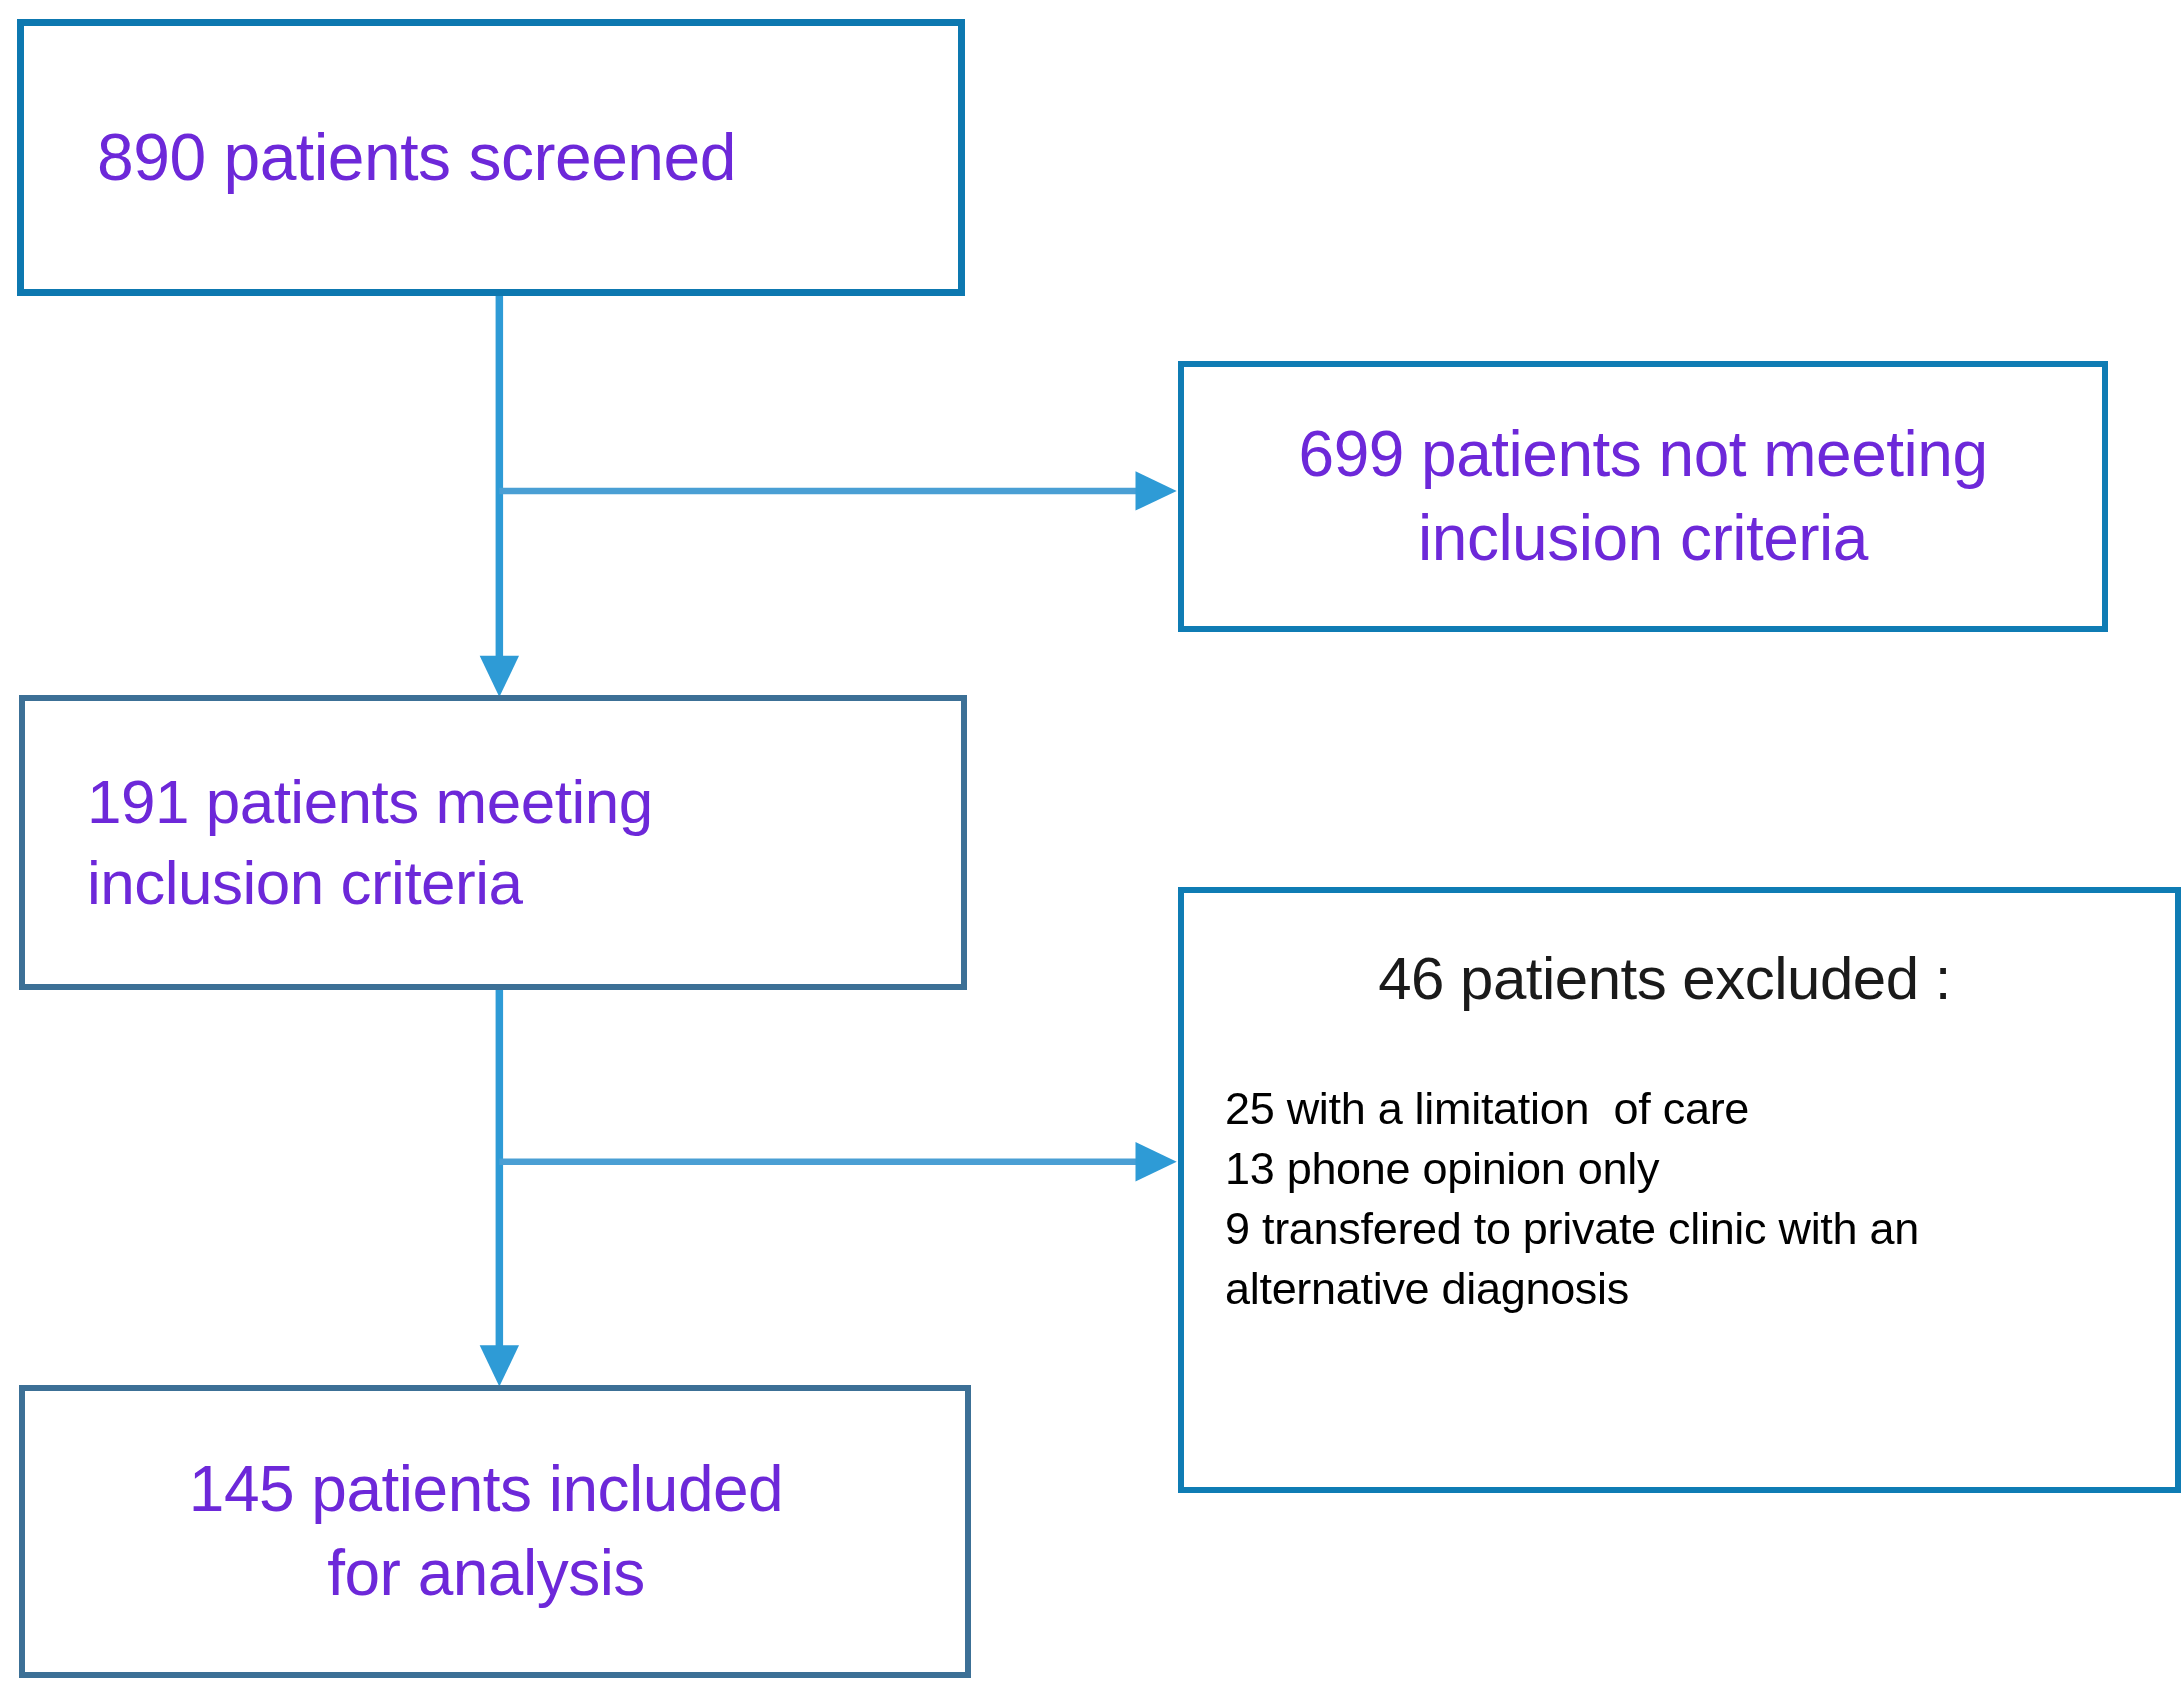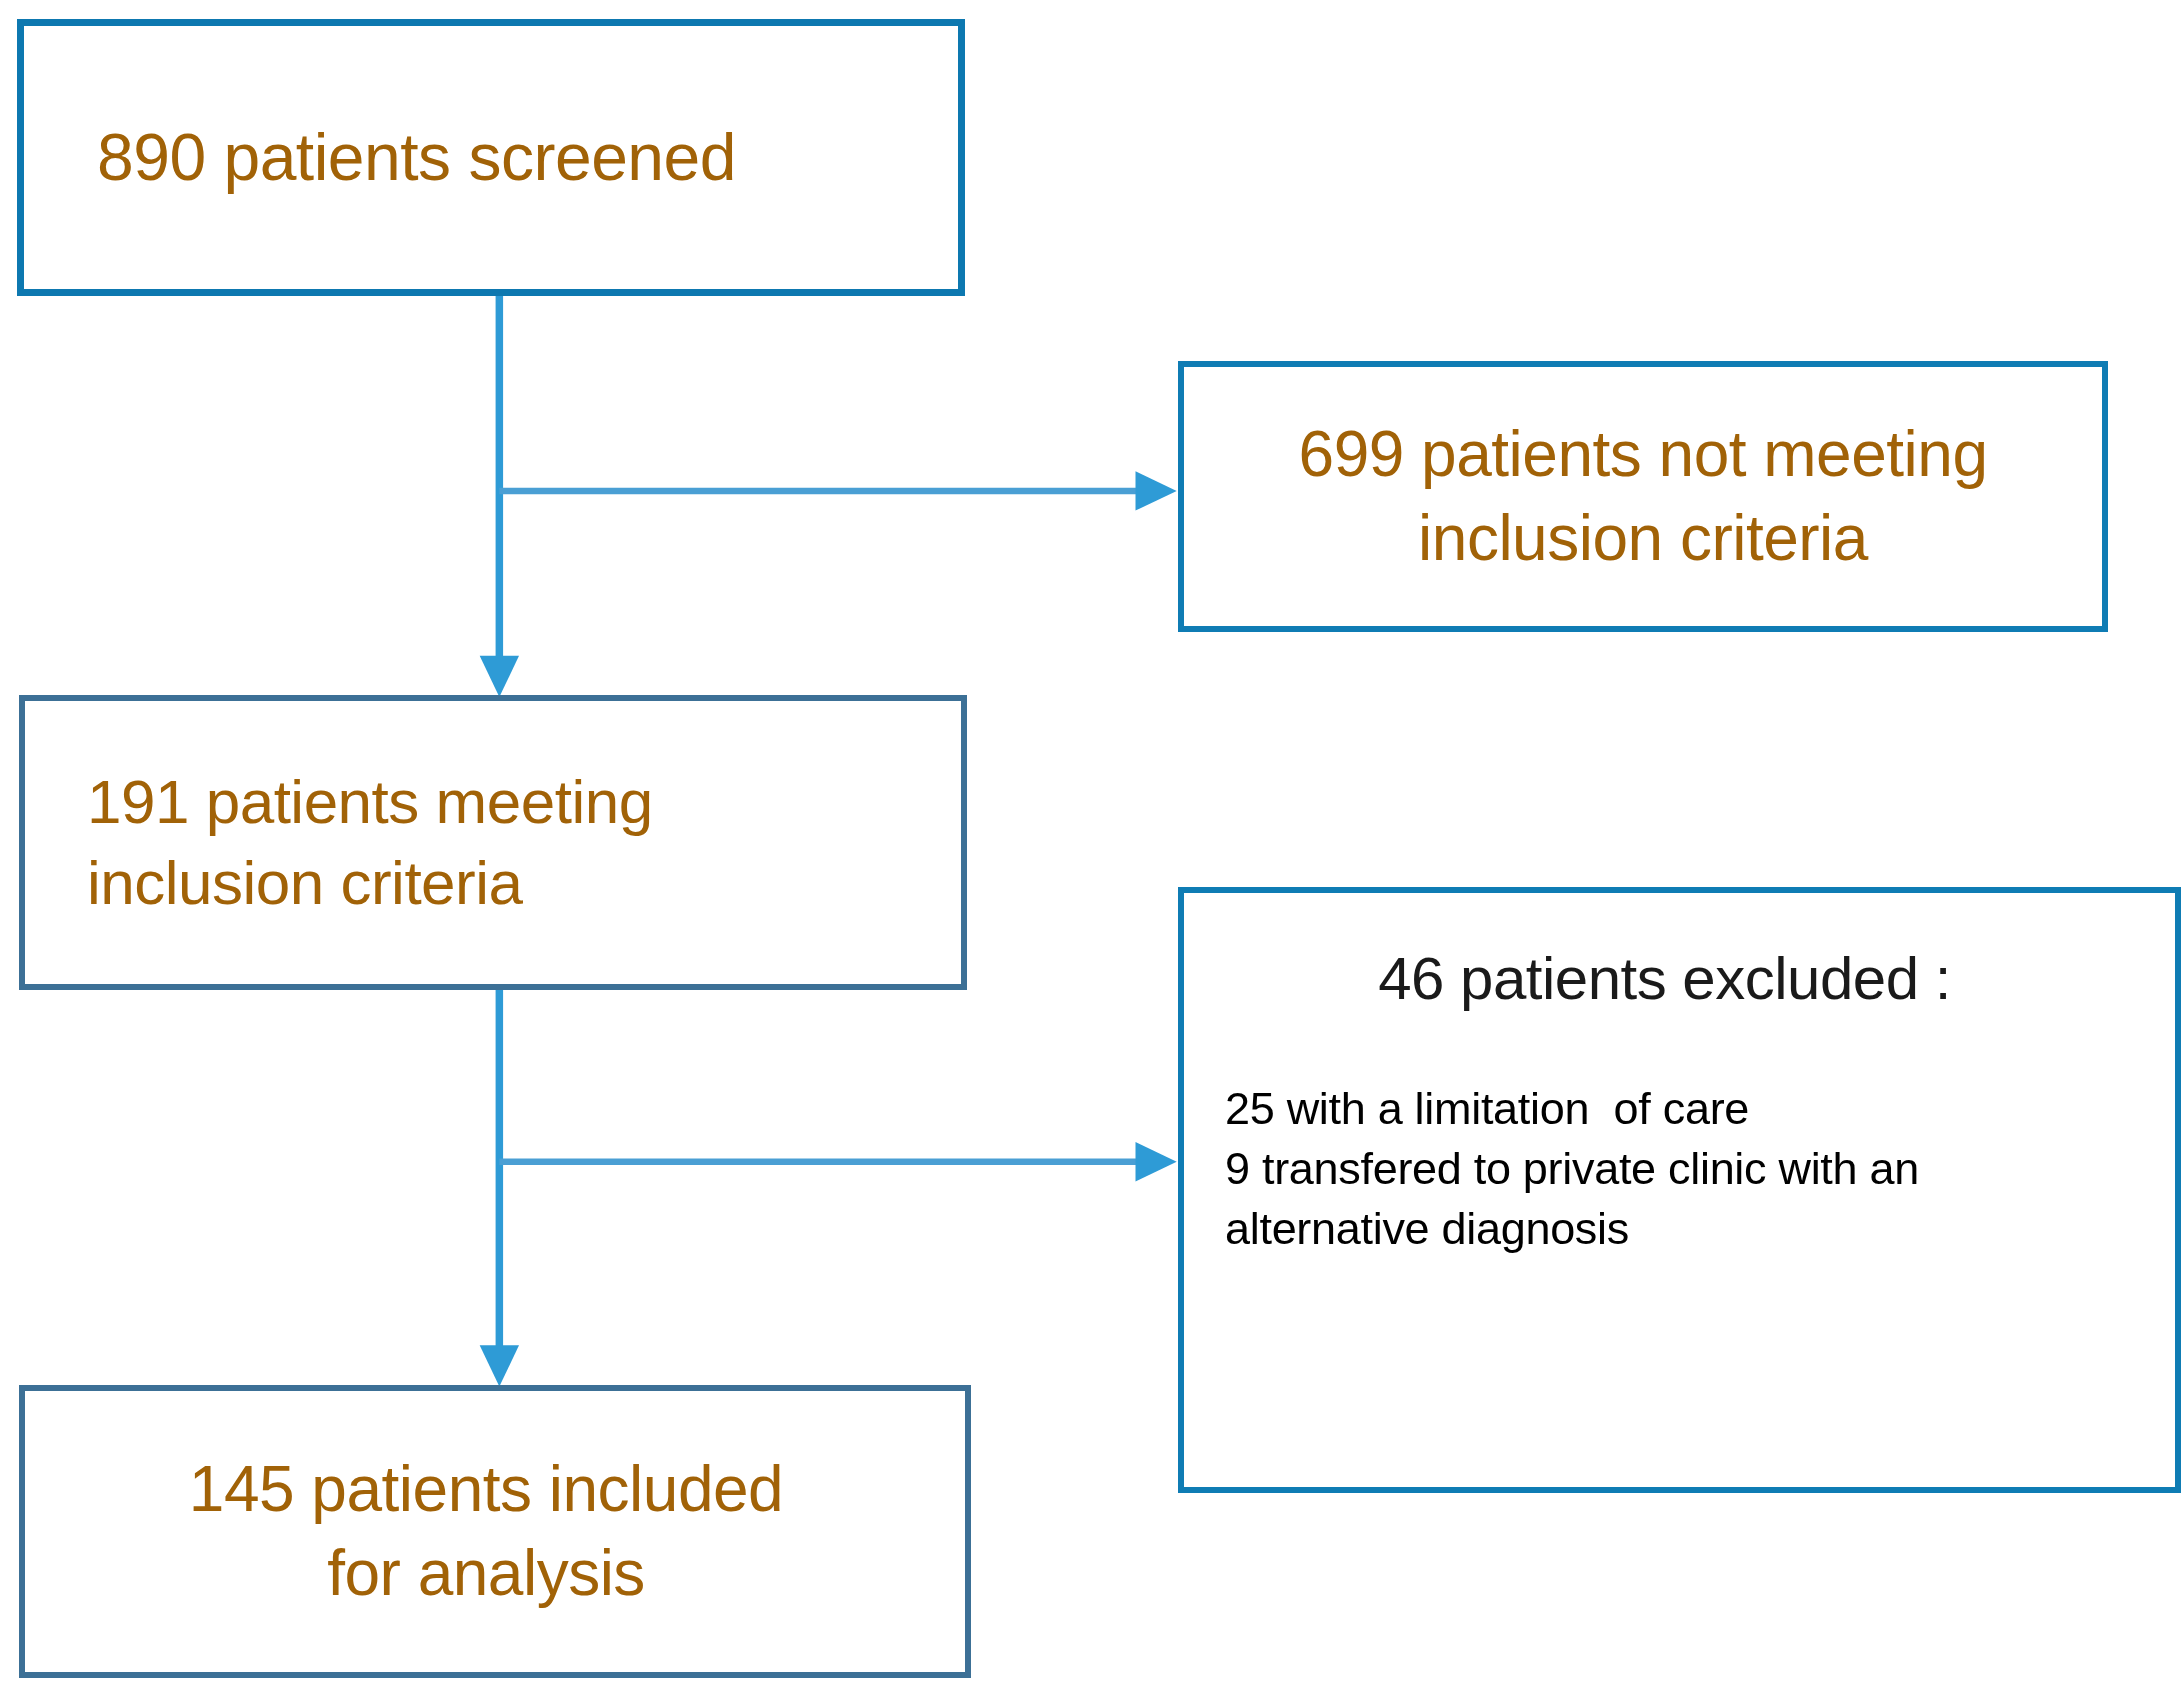--- a/index.html
+++ b/index.html
@@ -21,21 +21,21 @@
   .flow-box {
     position: absolute;
     box-sizing: border-box;
     background: #ffffff;
     border: 6.6px solid #1378b4;
     display: flex;
     flex-direction: column;
     justify-content: center;
   }
   .box-text {
-    color: #a16207;
+    color: #6d28d9;
     line-height: 1.30;
     white-space: pre-line;
     letter-spacing: -0.5px;
   }
 
   
   #box-screened {
     left: 17px;
     top: 19px;
     width: 948px;
@@ -165,20 +165,21 @@
 
   <div class="flow-box" id="box-meeting">
     <div class="box-text">191 patients meeting
 inclusion criteria</div>
   </div>
 
   <div class="flow-box" id="box-excluded">
     <div class="excluded-head">46 patients excluded :</div>
     <div class="excluded-list">
       <div class="li">25 with a limitation  of care</div>
+      <div class="li">13 phone opinion only</div>
       <div class="li">9 transfered to private clinic with an
 alternative diagnosis</div>
     </div>
   </div>
 
   <div class="flow-box" id="box-included">
     <div class="box-text">145 patients included
 for analysis</div>
   </div>
 

